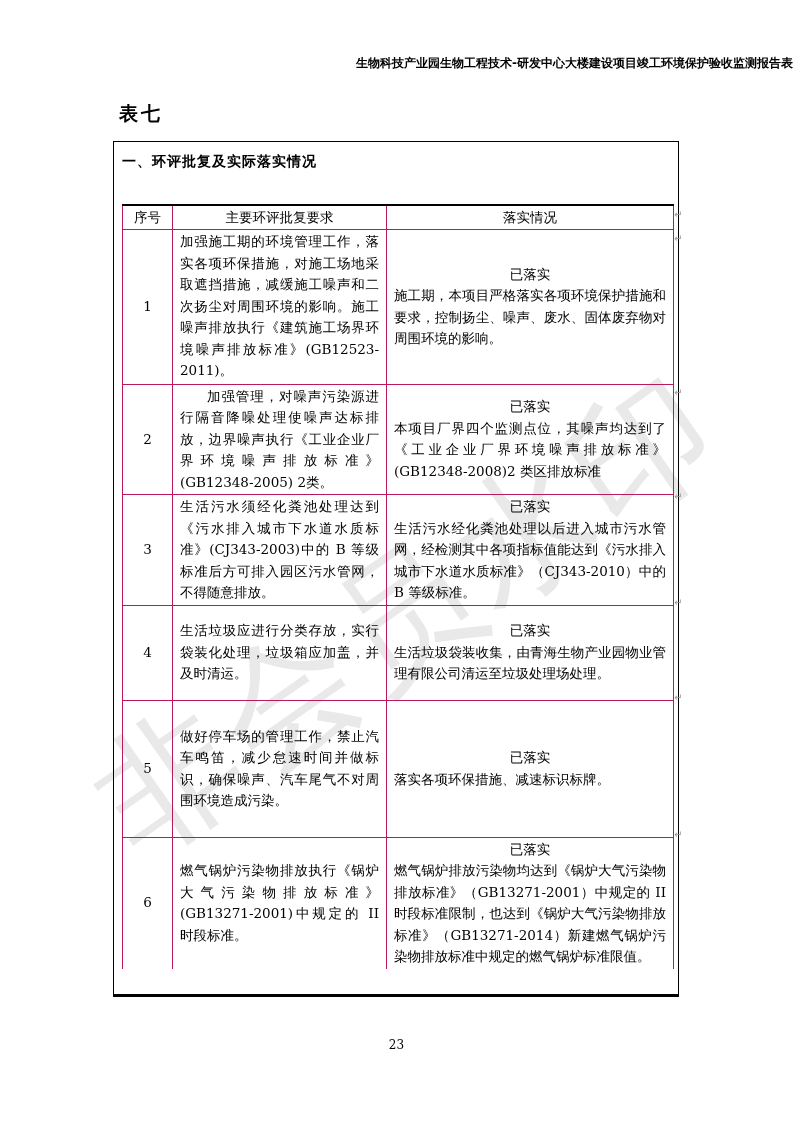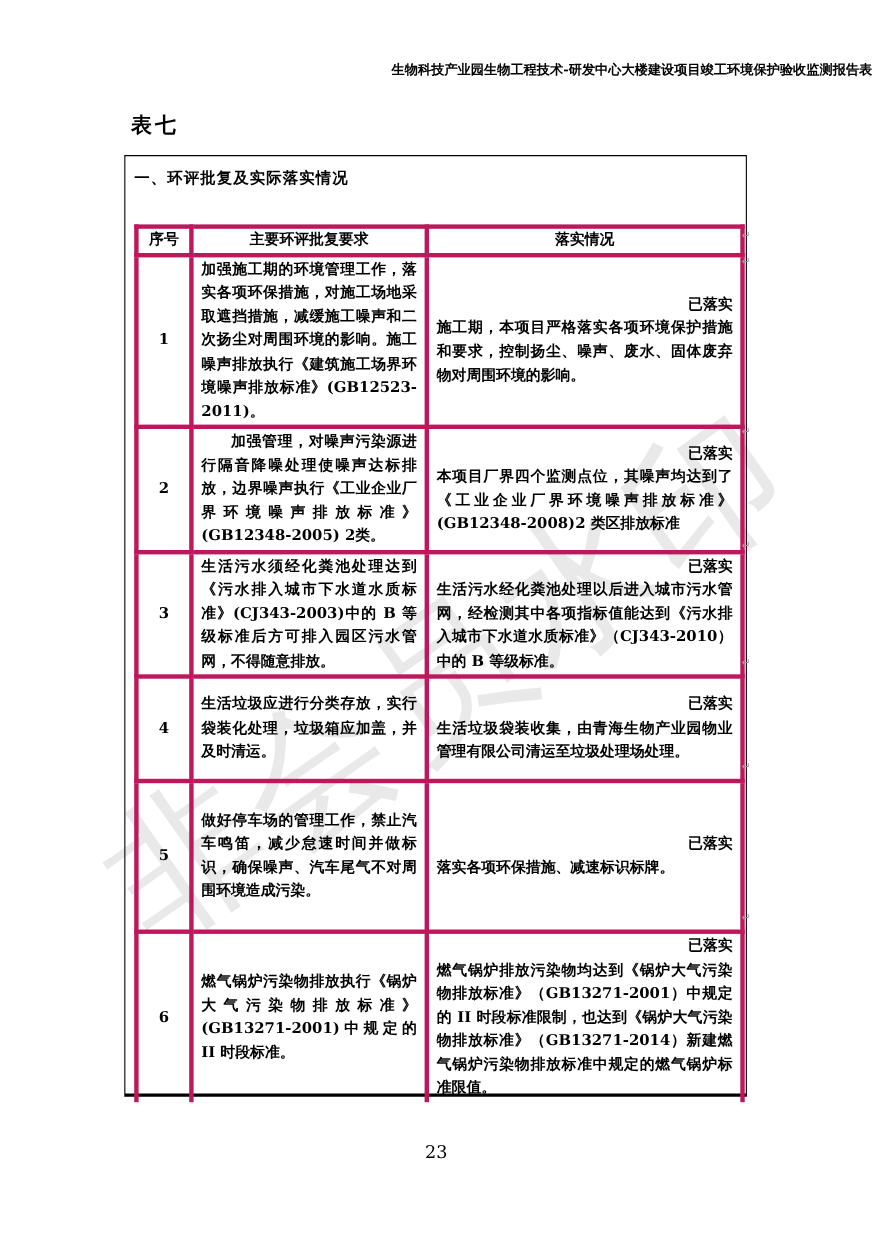--- a/index.html
+++ b/index.html
@@ -32,21 +32,21 @@
     position: absolute; top: 55px; left: 0; width: 100%;
     text-align: right;
     font-size: 12px; font-weight: bold;
   }
   .section-label {
     position: absolute; top: 101px; left: 119px;
     font-size: 19px; font-weight: bold; letter-spacing: 3px;
   }
   .page-number {
     position: absolute; top: 1038px; left: 0; width: 100%;
-    text-align: center; font-size: 16px;
+    text-align: center; font-size: 12px;
   }
 
   
   .outer-box {
     position: absolute; left: 113px; top: 141px;
     width: 566px; height: 856px;
     border: 1px solid #000;
     border-bottom: 3px solid #000;
     box-sizing: border-box;
   }
@@ -62,24 +62,24 @@
   
   table.main {
     position: absolute; top: 62px; left: 8px;
     width: 551px;
     border-collapse: collapse;
     table-layout: fixed;
     border-top: 2.5px solid #000;
     background: transparent;
   }
   table.main td, table.main th {
-    border: 4px solid #be185d;
+    border: 1px solid #be185d;
     font-size: 13.5px;
     line-height: 21.5px;
-    font-weight: bold;
+    font-weight: normal;
     padding: 1px 7px;
     vertical-align: middle;
     box-sizing: border-box;
     background: transparent;
   }
   table.main tr.head-row th {
     height: 24px; padding: 0; text-align: center;
     font-size: 13.5px;
   }
   tr.r1 { height: 155px; }
@@ -87,21 +87,21 @@
   tr.r3 { height: 106px; }
   tr.r4 { height: 95px; }
   tr.r5 { height: 137px; }
   tr.r6 { height: 127px; }
   tr.last td { border-bottom: none; }
 
   td.cell-no { text-align: center; font-size: 13px; }
   td.cell-req { text-align: justify; text-justify: inter-ideograph; }
   td.cell-req.indent-first { text-indent: 2em; }
   td.cell-impl .detail { text-align: justify; text-justify: inter-ideograph; }
-  td.cell-impl .status { text-align: right; }
+  td.cell-impl .status { text-align: center; }
 
   
   .pilcrow {
     position: absolute; left: 560px;
     font-size: 10px; color: #9a9a9a;
     font-family: "DejaVu Sans", sans-serif;
     line-height: 10px;
   }
   .p0 { top: 68px; }  .p1 { top: 92px; }
   .p2 { top: 246px; } .p3 { top: 350px; }

